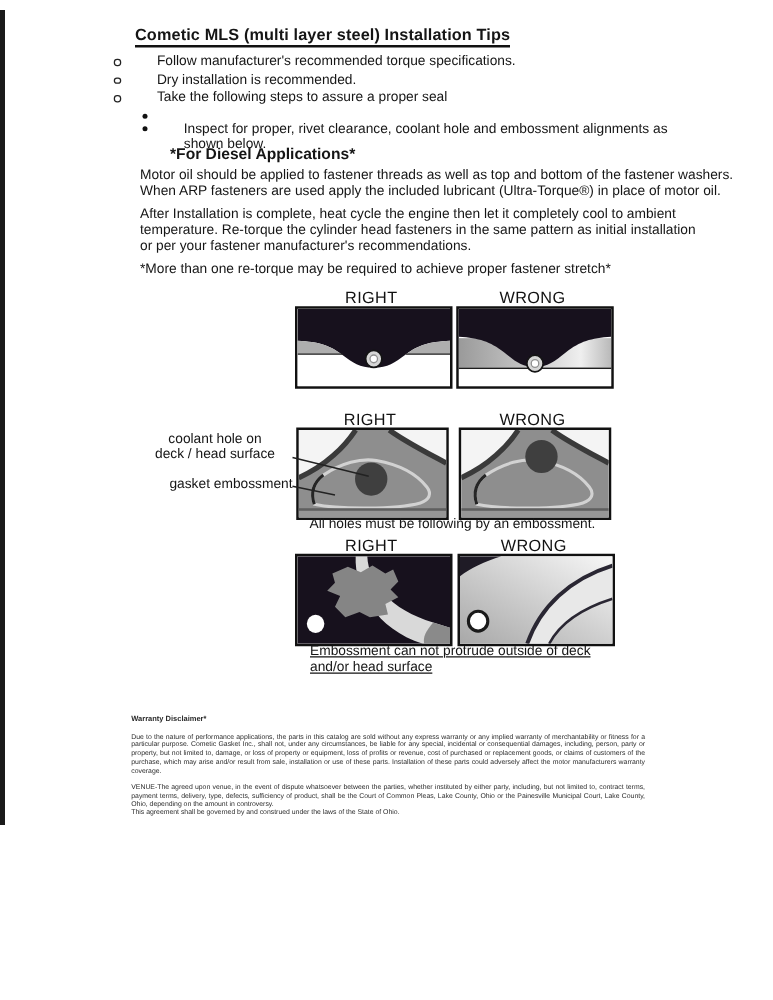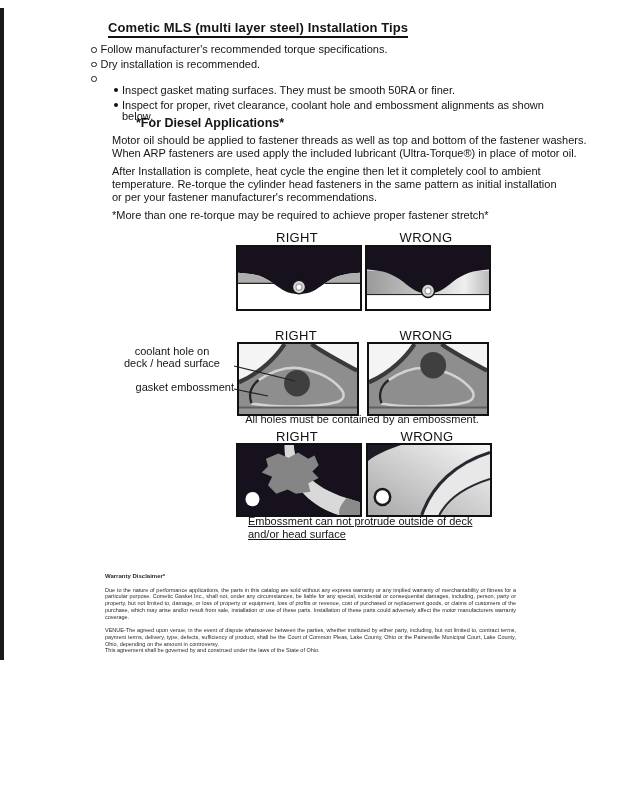--- a/index.html
+++ b/index.html
@@ -7,21 +7,21 @@
         font-family:"Liberation Sans",sans-serif;color:#151515;overflow:hidden;}
   .abs{position:absolute;}
   .preline{white-space:pre-line;}
 
   .spine{left:0;top:8px;width:4px;height:787px;background:#1a1a1a;}
 
   .title{left:108px;top:20px;font-size:13px;font-weight:bold;
          border-bottom:2px solid #111;padding-bottom:1px;letter-spacing:0.1px;}
 
   .bullets{left:91px;top:44px;width:460px;font-size:11px;}
-  .bullet{display:flex;margin-bottom:3.2px;line-height:11.5px;}
+  .bullet{display:flex;margin-bottom:3.2px;line-height:11.5px;gap:25px;}
   .marker-o{width:3.5px;height:3.5px;border:1px solid #222;border-radius:50%;
             margin:3px 4px 0 0;flex:none;}
   .bullet.sub{margin-left:23px;}
   .marker-f{width:4px;height:4px;background:#111;border-radius:50%;
             margin:3px 4px 0 0;flex:none;}
 
   .diesel-h{left:112px;top:116px;font-size:12.5px;font-weight:bold;margin-left:24px;}
   .diesel-p1{left:112px;top:134px;font-size:11px;line-height:13.2px;}
   .diesel-p2{left:112px;top:165px;font-size:11px;line-height:13.2px;}
   .diesel-note{left:112px;top:209px;font-size:11px;}
@@ -53,24 +53,24 @@
     <div class="bullet">
       <span class="marker-o"></span>
       <span>Follow manufacturer's recommended torque specifications.</span>
     </div>
     <div class="bullet">
       <span class="marker-o"></span>
       <span>Dry installation is recommended.</span>
     </div>
     <div class="bullet">
       <span class="marker-o"></span>
+      <span>Take the following steps to assure a proper seal</span>
     </div>
     <div class="bullet sub">
       <span class="marker-f"></span>
-      <span>Inspect gasket mating surfaces.  They must be smooth 50RA or finer.</span>
     </div>
     <div class="bullet sub">
       <span class="marker-f"></span>
       <span>Inspect for proper, rivet clearance, coolant hole and embossment alignments as shown below.</span>
     </div>
   </div>
 
   <div class="abs diesel-h">*For Diesel Applications*</div>
   <div class="abs diesel-p1 preline">Motor oil should be applied to fastener threads as well as top and bottom of the fastener washers.
 When ARP fasteners are used apply the included lubricant (Ultra-Torque®) in place of motor oil.</div>
@@ -149,21 +149,21 @@
       <rect y="59" width="114" height="2" fill="#5f5f5f"></rect>
       <rect y="61" width="114" height="5" fill="#969696"></rect>
     </svg>
   </div>
 
   <svg class="abs" style="left:110px;top:340px;" width="260" height="80" viewBox="0 0 260 80">
     <line x1="124" y1="26" x2="185" y2="41" stroke="#222" stroke-width="1.2"></line>
     <line x1="124" y1="49" x2="158" y2="56" stroke="#222" stroke-width="1.2"></line>
   </svg>
 
-  <div class="abs dg-cap" style="left:237px;top:413px;width:250px;text-align:center;">All holes must be contained by an embossment.</div>
+  <div class="abs dg-cap" style="left:237px;top:413px;width:250px;text-align:center;">All holes must be following by an embossment.</div>
 
   <div class="abs dg-h" style="left:236px;top:429px;width:122px;">RIGHT</div>
   <div class="abs dg-h" style="left:366px;top:429px;width:122px;">WRONG</div>
 
   <div class="abs imgbox" style="left:236px;top:443px;width:122px;height:70px;">
     <svg viewBox="0 0 118 66" preserveAspectRatio="none">
       <rect width="118" height="66" fill="#17111d"></rect>
       <path d="M54,0 C55,21 72,40 105,50 L118,54 V66 H97 C61,55 44,25 45,0 Z" fill="#d9d9d9"></path>
       <path d="M118,54 L105,50 C99,57 97,61 98,66 H118 Z" fill="#8a8a8a"></path>
       <path d="M27,13 L39,8 L49,12 L58,7 L68,13 L74,10 L78,19 L72,25 L78,31 L68,36 L70,44 L56,46 L48,42 L37,46 L29,38 L33,30 L23,26 L29,20 Z" fill="#858585"></path>

